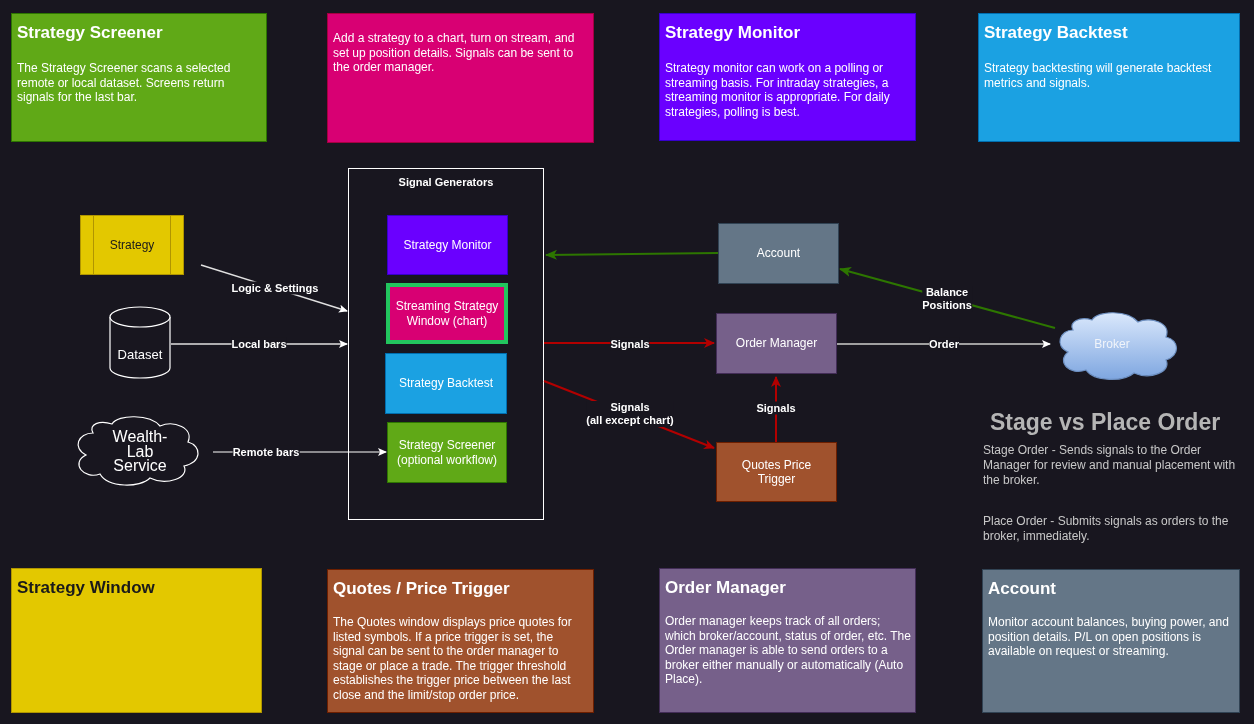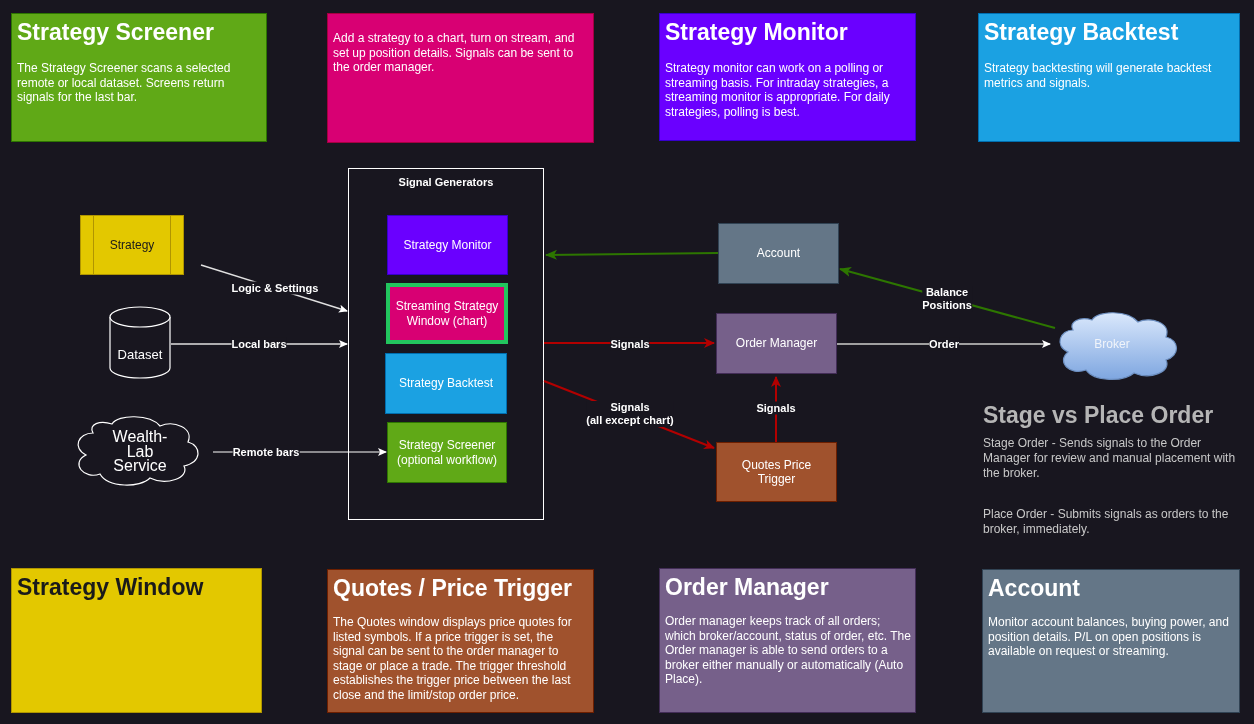--- a/index.html
+++ b/index.html
@@ -7,39 +7,39 @@
     width:1254px; height:724px; position:relative; overflow:hidden;
     background:#18161f;
     font-family:"Liberation Sans", sans-serif;
     color:#ffffff;
   }
   .card {
     position:absolute; box-sizing:border-box;
     padding:4px 5px;
   }
   .card h2 {
-    margin:0; font-size:23px; font-weight:bold; line-height:29px;
+    margin:0; font-size:17px; font-weight:bold; line-height:29px;
   }
   .card p {
     margin:0; font-size:12px; line-height:14.5px;
   }
   .card .desc { margin-top:14px; }
   .node {
     position:absolute; box-sizing:border-box;
     display:flex; align-items:center; justify-content:center; text-align:center;
     font-size:12px; line-height:14.5px; color:#ffffff;
   }
   .lbl {
     position:absolute; font-size:11px; line-height:13px; color:#ffffff; text-align:center;
     background:#18161f; white-space:nowrap; transform:translate(-50%,-50%);
     font-weight:bold;
   }
   svg.wires { position:absolute; left:0; top:0; }
   .info { position:absolute; color:#c8c8c8; }
-  .info h3 { margin:0; font-size:23px; font-weight:bold; color:#b5b5b5; }
+  .info h3 { margin:7px; font-size:23px; font-weight:bold; color:#b5b5b5; }
   .info p { margin:0; font-size:12px; line-height:15px; }
 </style>
 </head>
 <body>
 
 <div class="card" style="left:11px;top:13px;width:256px;height:129px;background:#60a917;border:1px solid #2d7600;">
   <h2>Strategy Screener</h2>
   <p class="desc" style="width:235px;">The Strategy Screener scans a selected remote or local dataset.  Screens return signals for the last bar.</p>
 </div>
 <div class="card" style="left:327px;top:13px;width:267px;height:130px;background:#d80073;border:1px solid #a50040;">

